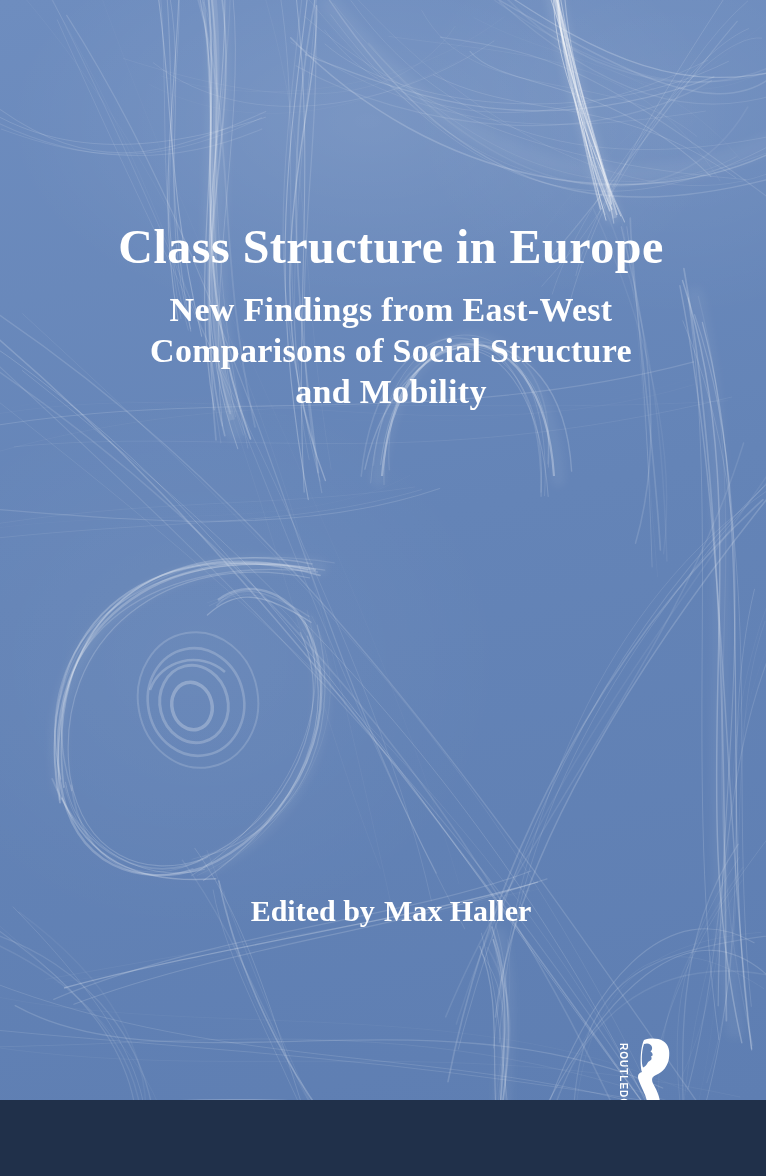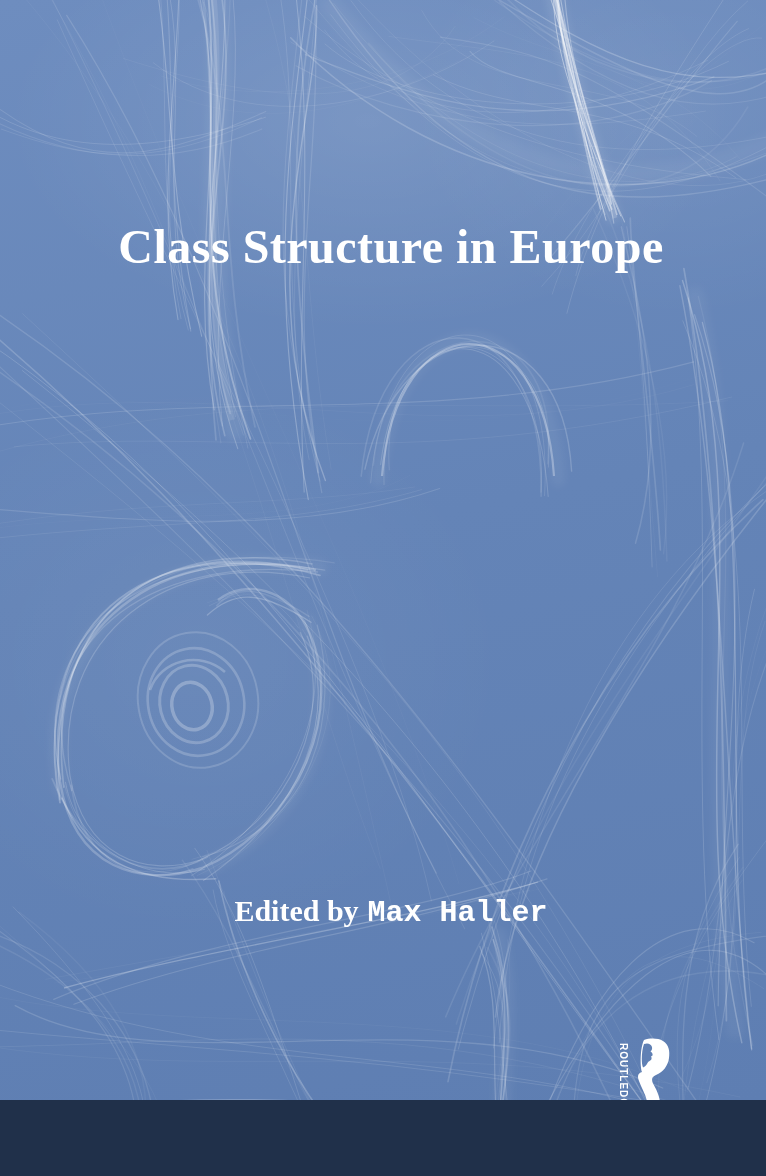--- a/index.html
+++ b/index.html
@@ -22,21 +22,21 @@
     position:absolute;top:289px;left:16px;right:0;margin:0;
     text-align:center;color:#ffffff;font-size:34px;line-height:41px;
     font-weight:700;letter-spacing:.3px;
   }
   .subtitle span{display:block;}
   .editor{
     position:absolute;top:893px;left:16px;right:0;
     text-align:center;color:#ffffff;font-size:30px;line-height:36px;
   }
   .editor .prefix{font-weight:700;margin-right:9px;}
-  .editor .name{font-weight:700;font-family:Liberation Mono, monospace;}
+  .editor .name{font-weight:700;}
   .logo{position:absolute;left:618px;top:1038px;width:56px;height:88px;}
   .logo .pubname{
     position:absolute;left:0;top:5px;height:76px;
     writing-mode:vertical-rl;
     color:#ffffff;font-family:"Liberation Sans",sans-serif;
     font-weight:700;font-size:10px;letter-spacing:1px;white-space:nowrap;
   }
   .logo svg{position:absolute;left:16px;top:0;}
 </style>
 </head>
@@ -275,20 +275,25 @@
       <ellipse cx="192" cy="706" rx="20" ry="24" transform="rotate(-14 192 706)" stroke-width="3.5" opacity="0.26"></ellipse>
       <ellipse cx="194" cy="704" rx="34" ry="39" transform="rotate(-14 194 704)" stroke-width="3" opacity="0.22"></ellipse>
       <ellipse cx="196" cy="702" rx="48" ry="54" transform="rotate(-12 196 702)" stroke-width="2.6" opacity="0.20"></ellipse>
       <ellipse cx="198" cy="700" rx="60" ry="68" transform="rotate(-10 198 700)" stroke-width="2" opacity="0.16"></ellipse>
       <path d="M150,690 C160,660 200,650 225,672" stroke-width="2.5" opacity="0.22"></path>
     </g>
   </svg>
 
   <h1 class="title">Class Structure in Europe</h1>
 
+  <h2 class="subtitle">
+      <span>New Findings from East-West</span>
+      <span>Comparisons of Social Structure</span>
+      <span>and Mobility</span>
+    </h2>
 
   <div class="editor">
     <span class="prefix">Edited by</span><span class="name">Max Haller</span>
   </div>
 
   <div class="logo">
     <div class="pubname">ROUTLEDGE</div>
     <svg width="38" height="86" viewBox="0 0 38 86" aria-hidden="true">
       <path fill="#ffffff" d="M10,2 C16,0 24,0 29,3 C35,7 36,13 35,20 C34,28 29,34 22,37 C18,38.5 17,41.5 19,45.5 C24,54 27,62 26,70 C25,77 22,82 18,85 L8,85 C13,78 15,71 13,63 C11,55 7,49 5,43 C3,38 4,35 8,34 C6,29 6,10 10,2 Z"></path>
       <path fill="#6080b4" d="M10,6 C14,4.5 17,6 18,9 C18.5,11 17.5,12.5 16.5,13.5 C18,14.5 19,16 18.5,17.5 L17,18.5 C17.8,19.5 17.8,21 17,22 C16,23 14.5,23 13.5,25 C12.5,27 11,28.5 9,29.5 C8,27 7.8,24 7.8,21 C7.8,15.5 8.5,10 10,6 Z"></path>

